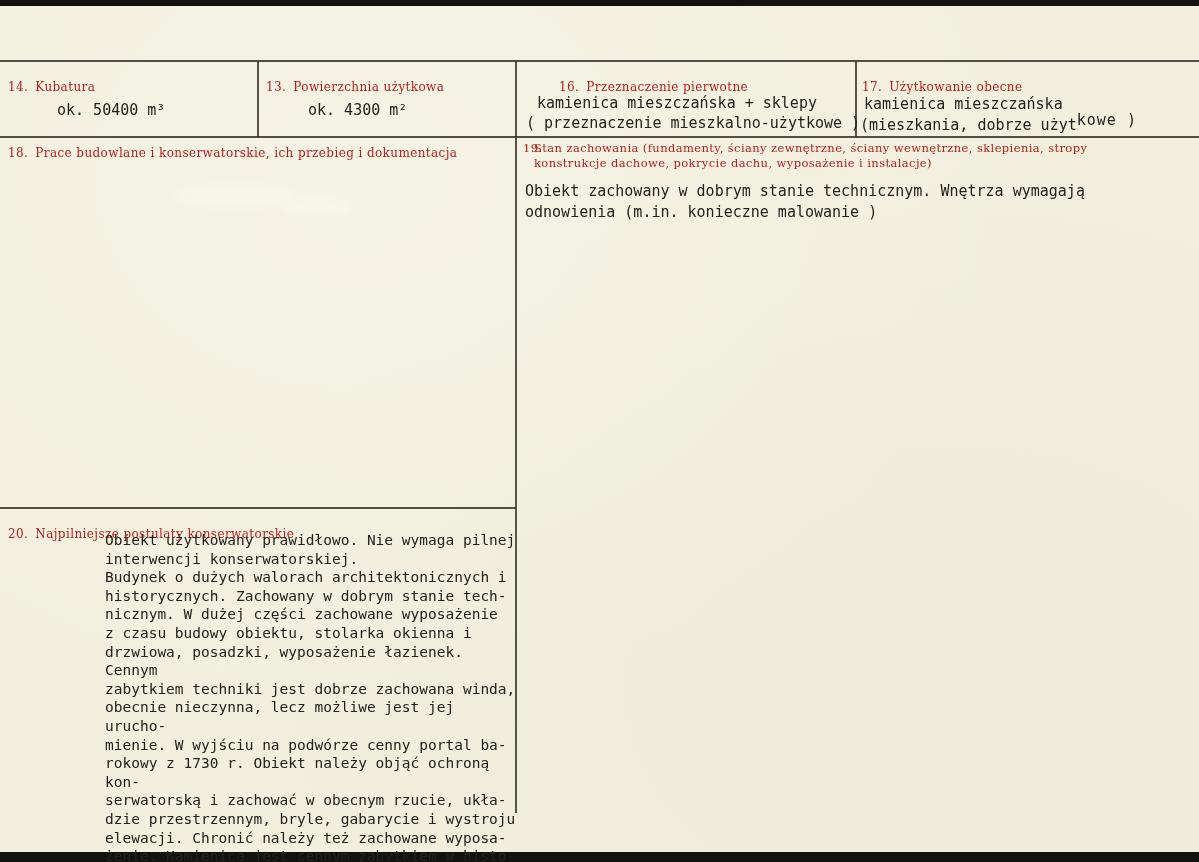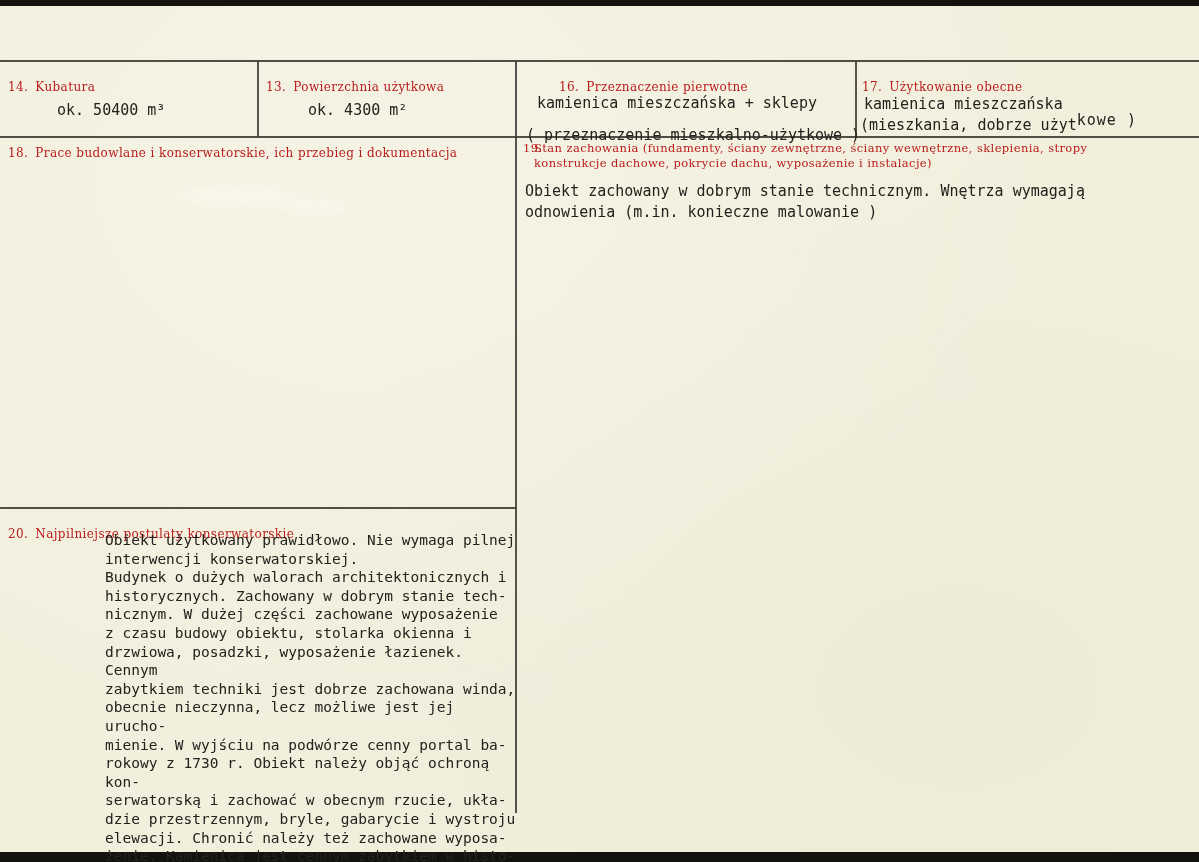--- a/index.html
+++ b/index.html
@@ -63,21 +63,21 @@
 
 <div class="print" style="left:266px;top:66px;">
   <span class="num">13.</span><span>Powierzchnia użytkowa</span>
 </div>
 <div class="typed" style="left:308px;top:100px;">ok. 4300 m²</div>
 
 <div class="print" style="left:523px;top:66px;margin-left:36px;">
   <span class="num">16.</span><span>Przeznaczenie pierwotne</span>
 </div>
 <div class="typed" style="left:537px;top:93px;">kamienica mieszczańska + sklepy</div>
-<div class="typed" style="left:526px;top:125px;">( przeznaczenie mieszkalno-użytkowe )</div>
+<div class="typed" style="left:526px;top:113px;">( przeznaczenie mieszkalno-użytkowe )</div>
 
 <div class="print" style="left:862px;top:66px;">
   <span class="num">17.</span><span>Użytkowanie obecne</span>
 </div>
 <div class="typed" style="left:864px;top:94px;">kamienica mieszczańska</div>
 <div class="typed" style="left:860px;top:115px;"><span>(mieszkania, dobrze użyt</span><span class="raised">kowe )</span></div>
 
 <div class="print" style="left:8px;top:132px;">
   <span class="num">18.</span><span>Prace budowlane i konserwatorskie, ich przebieg i dokumentacja</span>
 </div>

